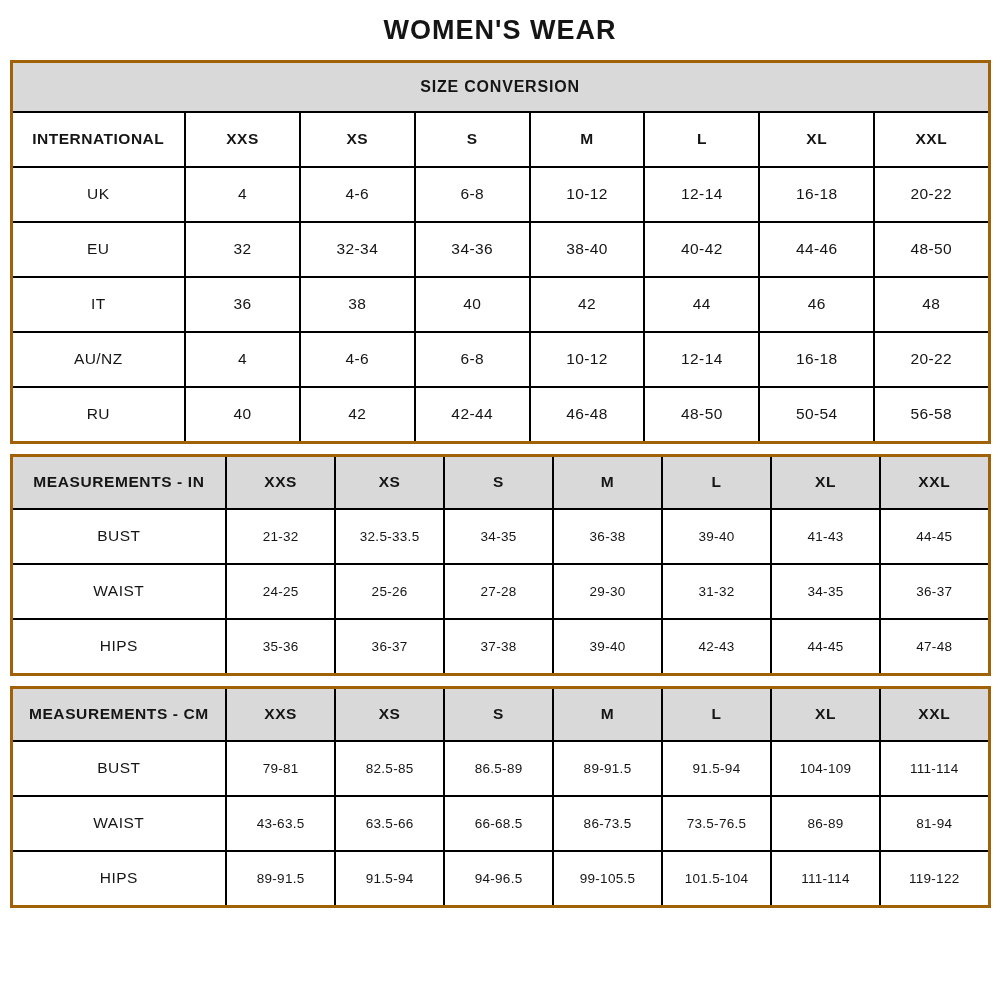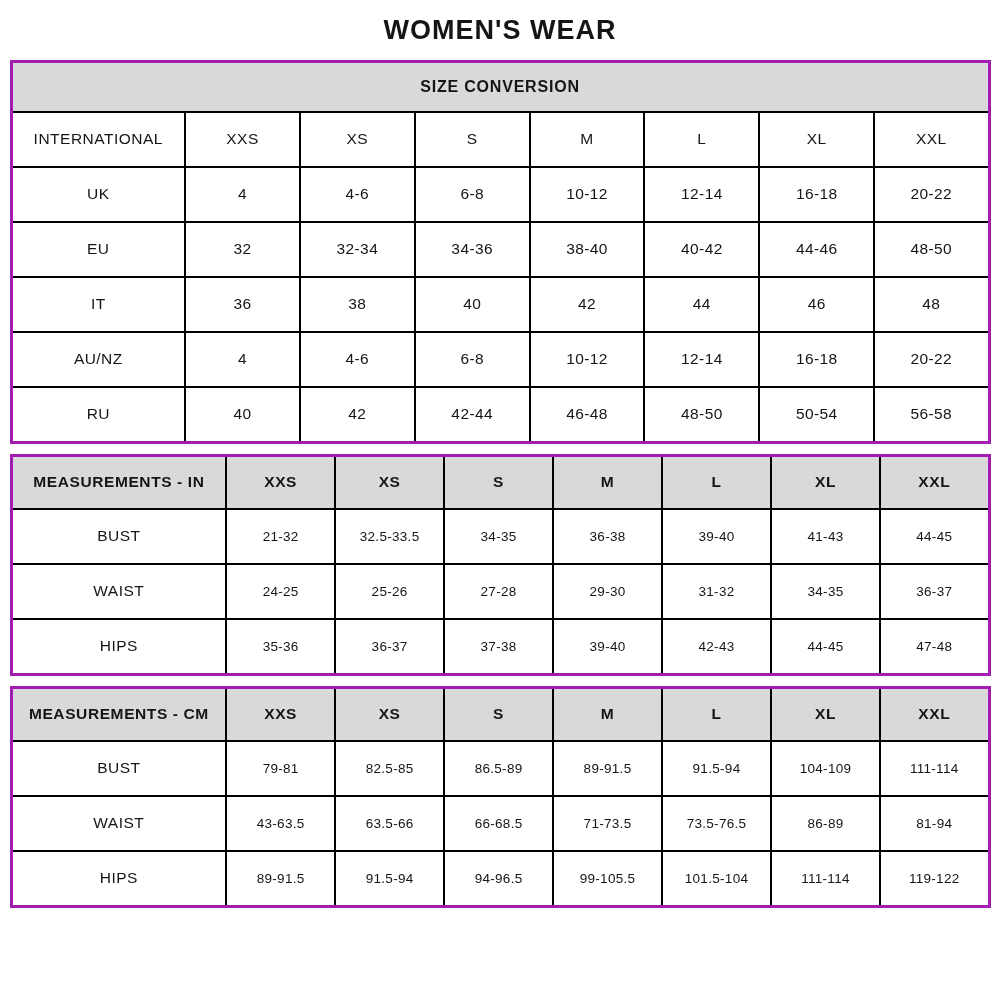--- a/index.html
+++ b/index.html
@@ -1,27 +1,27 @@
 <!DOCTYPE html>
 <html><head>
 <meta charset="utf-8">
 <style>
   html,body{margin:0;padding:0;background:#ffffff;color:#151515;
     font-family:"Liberation Sans","DejaVu Sans",sans-serif;}
   .page{width:981px;margin:0 auto;padding-top:12px;}
   h1{font-size:27px;font-weight:bold;text-align:center;letter-spacing:1px;
      margin:4px 0 14px 0;line-height:1.1;}
   table{width:100%;border-collapse:collapse;table-layout:fixed;
-        border:3px solid #a21caf;margin-bottom:10px;}
+        border:3px solid #a16207;margin-bottom:10px;}
   td,th{border:2px solid #000;text-align:center;vertical-align:middle;
         padding:0;overflow:hidden;white-space:nowrap;}
   
   .t1 .banner-cell{background:#d9d9d9;height:48px;font-size:16px;
         font-weight:bold;letter-spacing:.8px;}
-  .t1 .cols th{height:53px;font-weight:normal;font-size:15.5px;letter-spacing:.5px;}
+  .t1 .cols th{height:53px;font-weight:bold;font-size:15.5px;letter-spacing:.5px;}
   .t1 tbody td{height:53px;font-size:15.5px;letter-spacing:.4px;}
   
   .mt .head th{background:#d9d9d9;height:51px;font-weight:bold;
         font-size:15.5px;letter-spacing:.6px;}
   .mt tbody td{height:53px;font-size:13.5px;letter-spacing:.3px;}
   .mt tbody td.row-label{font-size:15.5px;letter-spacing:.5px;}
 </style>
 </head>
 <body>
 
@@ -177,21 +177,21 @@
           <td>89-91.5</td>
           <td>91.5-94</td>
           <td>104-109</td>
           <td>111-114</td>
         </tr>
         <tr>
           <td class="row-label">WAIST</td>
           <td>43-63.5</td>
           <td>63.5-66</td>
           <td>66-68.5</td>
-          <td>71-73.5</td>
+          <td>86-73.5</td>
           <td>73.5-76.5</td>
           <td>86-89</td>
           <td>81-94</td>
         </tr>
         <tr>
           <td class="row-label">HIPS</td>
           <td>89-91.5</td>
           <td>91.5-94</td>
           <td>94-96.5</td>
           <td>99-105.5</td>

